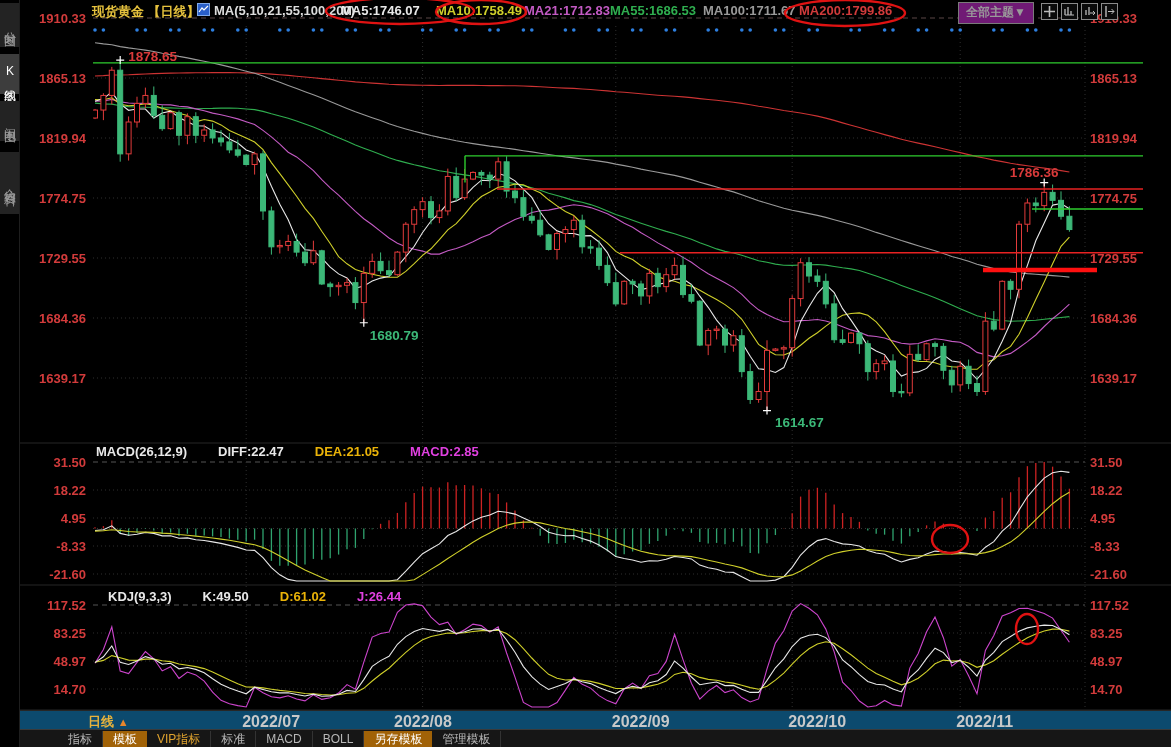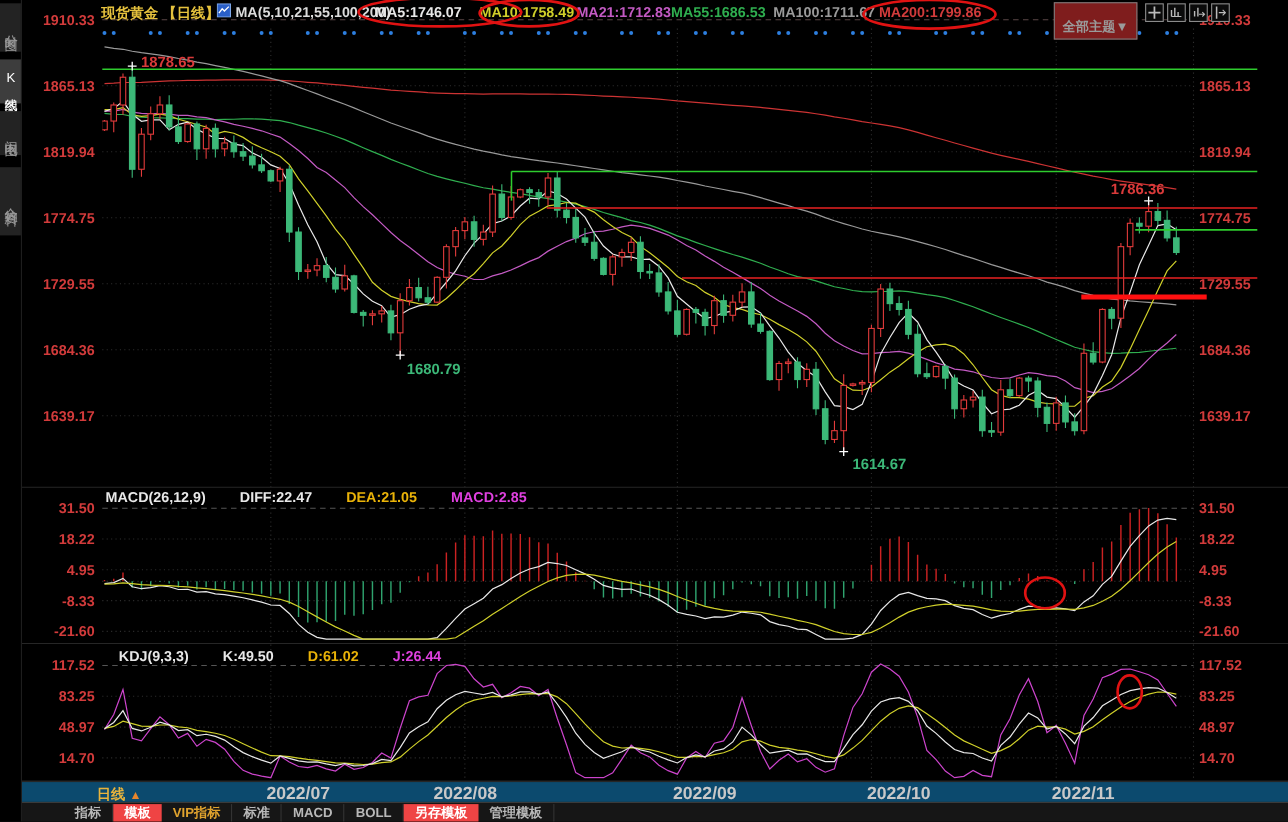--- a/index.html
+++ b/index.html
@@ -10,40 +10,40 @@
   .side-tab{position:absolute;left:0;width:19px;writing-mode:vertical-rl;text-orientation:upright;
     text-align:center;font-size:12px;line-height:19px;letter-spacing:2px;color:#9a9a9a;background:#232323;cursor:pointer;}
   .side-tab.active{background:#3d3d3d;color:#fff;}
   
   #header{position:absolute;left:0;top:0;width:983px;height:22px;z-index:2;font-size:13px;font-weight:bold;white-space:nowrap;}
   #header .hitem{position:absolute;top:3px;}
   #symbol-title{color:#e5c13d;}
   #ma-settings{color:#dcdcdc;}
   #chart-type-icon{position:absolute;top:3px;}
   #theme-button{position:absolute;left:958px;top:2px;z-index:6;border:1px solid #7a7a7a;color:#9a9a9a;
-    font-size:12px;font-weight:bold;padding:13px 7px 2px 7px;background:#7f1d1d;cursor:pointer;font-family:Liberation Serif, serif;}
+    font-size:12px;font-weight:bold;padding:1px 7px 2px 7px;background:#701a75;cursor:pointer;font-family:Liberation Serif, serif;}
   #toolbar-icons{position:absolute;left:1041px;top:3px;z-index:6;display:flex;gap:3px;}
   .tool-icon{width:15px;height:15px;border:1px solid #8a8a8a;background:#0a0a0a;display:flex;align-items:center;justify-content:center;cursor:pointer;}
   
   #chart-svg{position:absolute;left:0;top:0;z-index:3;pointer-events:none;}
   
   .panel-title{position:absolute;left:96px;z-index:4;font-size:13px;font-weight:bold;display:flex;gap:31px;white-space:nowrap;}
   #macd-title{top:444px;}
   #kdj-title{top:589px;padding-left:12px;}
   .t-white{color:#e8e8e8;} .t-yellow{color:#eab308;} .t-magenta{color:#e040e0;}
   
   #xaxis-row{position:absolute;left:0;top:710px;width:1171px;height:19px;z-index:4;background:#0c4a6e;border-top:1px solid #262626;}
   .date-label{position:absolute;top:2px;font-size:16px;font-weight:bold;color:#c8c8c8;}
   #period-label{position:absolute;left:88px;top:2px;font-size:13px;font-weight:bold;color:#e8b33c;cursor:pointer;}
   #period-label .tri{color:#e8862c;font-size:11px;}
   
   #bottom-bar{position:absolute;left:0;top:729px;width:1171px;height:18px;z-index:4;background:#161616;border-top:1px solid #3a3a3a;display:flex;align-items:center;}
   #bottom-bar .spacer{width:58px;}
-  .b-tab{font-size:12px;color:#b8b8b8;padding:1px 10px;cursor:pointer;border-right:1px solid #333;line-height:14px;font-weight:bold;}
-  .b-tab.active{background:#ef4444;color:#fff;border-right:none;}
+  .b-tab{font-size:12px;color:#b8b8b8;padding:1px 10px;cursor:pointer;border-right:1px solid #333;line-height:14px;}
+  .b-tab.active{background:#a16207;color:#fff;border-right:none;}
   .b-tab.vip{color:#e0a32e;}
 </style>
 </head>
 <body>
 
 <div id="app">
 
   <aside id="sidebar">
       <div class="side-tab" style="top: 3px; height: 44px;">分时图</div>
       <div class="side-tab active" style="top: 54px; height: 40px;">K线图</div>

